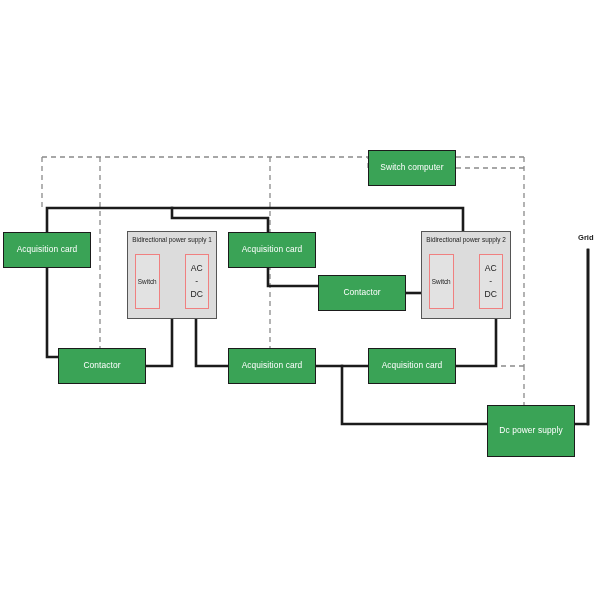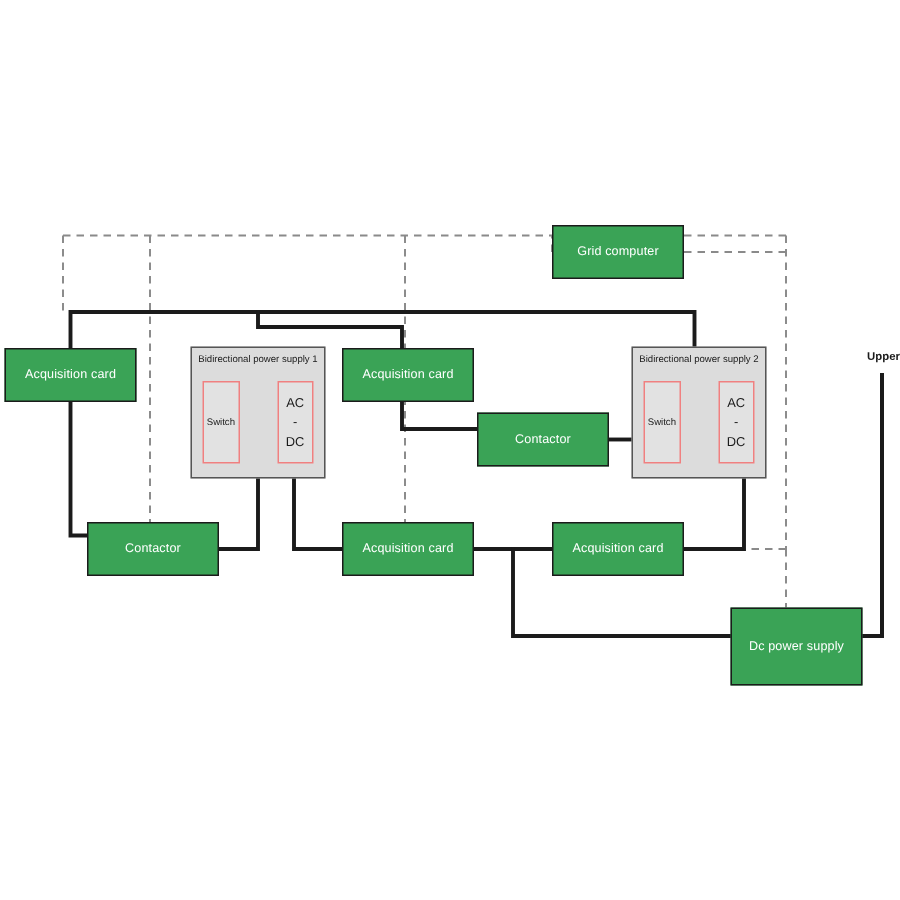--- a/index.html
+++ b/index.html
@@ -118,21 +118,21 @@
         <path d="M316,366 L368,366"></path>
         <path d="M456,366 L496,366 L496,319"></path>
         <path d="M342,366 L342,424 L487,424"></path>
         <path d="M575,424 L588,424 L588,250"></path>
       </g>
     <line id="grid-line" stroke="#1b1b1b" stroke-width="2.6" stroke-linecap="square" x1="588" x2="588" y1="250" y2="424"></line>
   </svg>
 
   <div id="node-layer">
       <div class="node green-box" style="left: 368px; top: 150px; width: 88px; height: 36px; background: rgb(58, 163, 86); border-color: rgb(27, 27, 27); color: rgb(255, 255, 255);">
-        <span>Grid computer</span>
+        <span>Switch computer</span>
       </div>
       <div class="node green-box" style="left: 3px; top: 232px; width: 88px; height: 36px; background: rgb(58, 163, 86); border-color: rgb(27, 27, 27); color: rgb(255, 255, 255);">
         <span>Acquisition card</span>
       </div>
       <div class="node green-box" style="left: 228px; top: 232px; width: 88px; height: 36px; background: rgb(58, 163, 86); border-color: rgb(27, 27, 27); color: rgb(255, 255, 255);">
         <span>Acquisition card</span>
       </div>
       <div class="node green-box" style="left: 58px; top: 348px; width: 88px; height: 36px; background: rgb(58, 163, 86); border-color: rgb(27, 27, 27); color: rgb(255, 255, 255);">
         <span>Contactor</span>
       </div>
@@ -165,15 +165,15 @@
           <div class="psu-cell" style="border-color: rgb(240, 128, 128);">Switch</div>
           <div class="psu-cell acdc" style="border-color: rgb(240, 128, 128);">
             <div>AC</div>
             <div>-</div>
             <div>DC</div>
           </div>
         </div>
       </div>
     </div>
 
-  <div class="grid-label" id="grid-label" style="left: 578px; top: 233px;">Upper</div>
+  <div class="grid-label" id="grid-label" style="left: 578px; top: 233px;">Grid</div>
 
 </div>
 
 </body></html>

